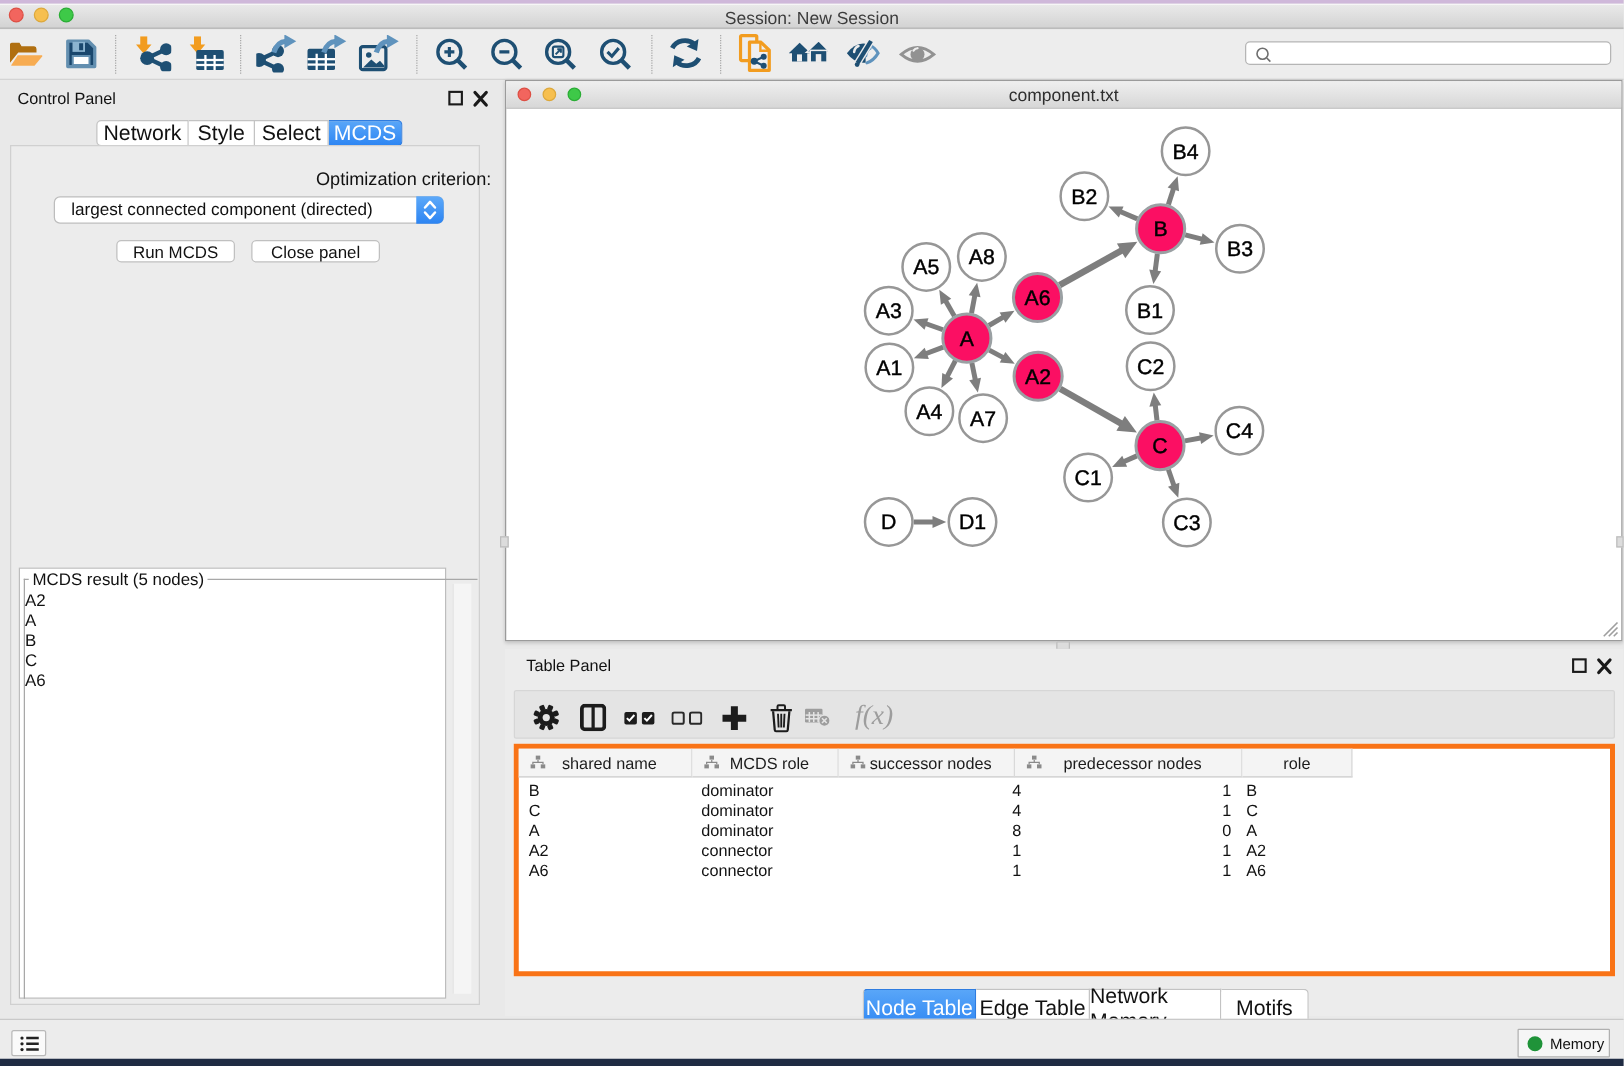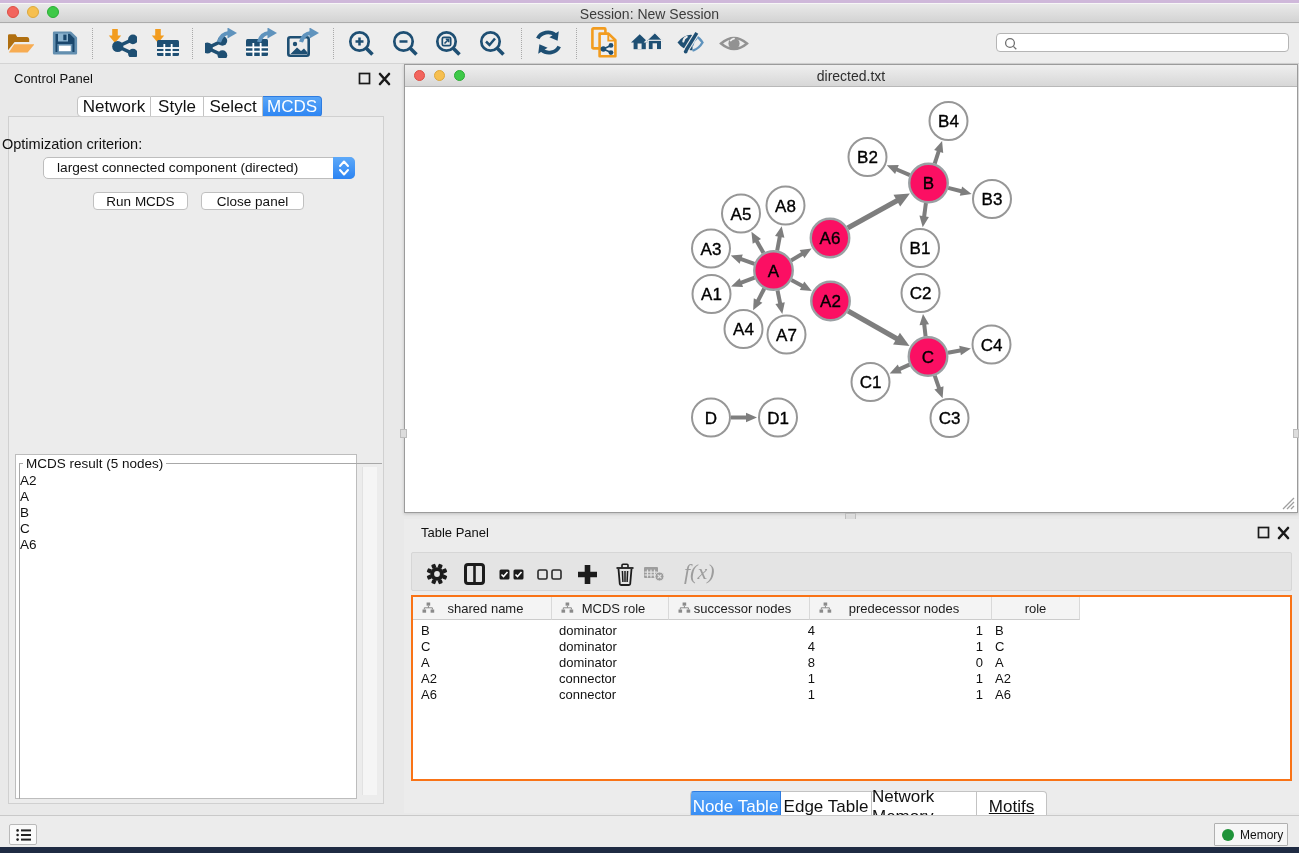--- a/index.html
+++ b/index.html
@@ -21,39 +21,39 @@
 
 #leftpanel { left:0; top:64px; width:391px; height:749px; background:#e9e9e9; }
 #ptitle { left:14px; top:71px; font-size:13px; color:#111; }
 
 .seg { position:absolute; display:flex; height:21px; font-size:17px; }
 .seg .sg { background:#fff; border:1px solid #c3c3c3; border-left:none; color:#111; display:flex; align-items:center; justify-content:center; }
 .seg .sg:first-child { border-left:1px solid #c3c3c3; border-radius:4px 0 0 4px; }
 .seg .sg:last-child { border-radius:0 4px 4px 0; }
 .seg .on { background:linear-gradient(#59a6f8,#2e86f3); border-color:#2e7ce0; color:#fff; }
 #tabpanel { left:8px; top:116px; width:376px; height:688px; background:#ececec; border:1px solid #d0d0d0; }
-#optlabel { left:2px; top:136px; width:391px; text-align:left; font-size:14.5px; color:#111; }
+#optlabel { left:2px; top:136px; width:391px; text-align:right; font-size:14.5px; color:#111; }
 #dropdown { left:43px; top:157px; width:312px; height:22px; background:#fff; border:1px solid #bdbdbd; border-radius:5px; }
 #dropdown .txt { position:absolute; left:13px; top:2px; font-size:13.7px; color:#111; }
 #dropdown .step { position:absolute; right:-1px; top:-1px; width:22px; height:22px; border-radius:0 5px 5px 0; background:linear-gradient(#5da9f9,#2c84f2); }
 .btn { position:absolute; height:18px; background:#fff; border:1px solid #c0c0c0; border-radius:4px; font-size:13.5px; color:#111; display:flex; align-items:center; justify-content:center; }
 #whitebox { left:15px; top:454px; width:342px; height:345px; background:#fff; border:1px solid #bdbdbd; }
 #groupbox { position:absolute; left:3px; top:8px; width:363px; height:336px; border:1px solid #a8a8a8; border-right:none; border-bottom:none;}
 #grouplabel { position:absolute; left:3px; top:-8px; background:#fff; padding:0 3px; font-size:13.5px; color:#111; }
 #mcdslist { position:absolute; left:4px; top:18px; font-size:13.5px; color:#111; line-height:16px; }
 #lscroll { position:absolute; left:346px; top:12px; width:15px; height:328px; background:#f5f5f5; border-left:1px solid #e2e2e2; }
 
 #inwin { left:404px; top:64px; width:894px; height:449px; background:#fff; border:1px solid #9b9b9b; box-shadow:0 1px 3px rgba(0,0,0,0.18); }
 #inwintitle { position:absolute; left:0; top:0; width:100%; height:22px; background:linear-gradient(#efefef,#d7d7d7); border-bottom:1px solid #b8b8b8; }
 #inwintitle .t { position:absolute; left:0; right:0; top:3px; text-align:center; font-size:14px; color:#2e2e2e; }
 
 #tablepanel { left:404px; top:519px; width:895px; height:294px; background:#ececec; }
 #tptitle { position:absolute; left:17px; top:6px; font-size:13px; color:#111; }
 #tptoolbar { position:absolute; left:7px; top:33px; width:881px; height:39px; background:#e4e4e4; border:1px solid #d6d6d6; border-radius:2px; }
-#tablewrap { position:absolute; left:7px; top:76px; width:881px; height:186px; background:#fff; border:2px solid #f97316; }
+#tablewrap { position:absolute; left:7px; top:76px; width:881px; height:186px; background:#fff; border:4px solid #f97316; }
 .th { position:absolute; top:0px; height:23px; background:#f4f4f4; border-right:1px solid #d9d9d9; border-bottom:1px solid #cccccc; font-size:13px; color:#1c1c1c; }
 .th .lbl { position:absolute; left:0; right:0; top:4px; text-align:center; }
 .trow { position:absolute; font-size:13px; color:#111; }
 
 
 #statusbar { left:0; top:815px; width:1299px; height:32px; background:#ececec; border-top:1px solid #c9c9c9; }
 #memory { position:absolute; right:11px; top:7px; width:74px; height:23px; background:#f6f6f6; border:1px solid #b0b0b0; border-radius:1px; font-size:12px; color:#111; display:flex; align-items:center; }
 #listbtn { position:absolute; left:9px; top:8px; width:28px; height:21px; background:#fafafa; border:1px solid #b9b9b9; border-radius:2px; }
 svg { position:absolute; overflow:hidden; }
 </style>
@@ -215,21 +215,21 @@
 <div class="btn" style="left:201px;top:192px;width:103px;">Close panel</div>
 <div class="abs" id="whitebox">
 <div id="groupbox">
       <div id="grouplabel">MCDS result (5 nodes)</div>
     </div>
 <div id="mcdslist">A2<br>A<br>B<br>C<br>A6</div>
 <div id="lscroll"></div>
 </div>
 <div class="abs" id="inwin">
 <div id="inwintitle">
-      <div class="t">directed.txt</div>
+      <div class="t">component.txt</div>
 <div class="tl" style="left:9px;top:5px;width:11px;height:11px;background:#f2655e;border:1px solid #dd4f44;"></div>
 <div class="tl" style="left:29px;top:5px;width:11px;height:11px;background:#f6bf4f;border:1px solid #dda83b;"></div>
 <div class="tl" style="left:49px;top:5px;width:11px;height:11px;background:#3ec948;border:1px solid #2aad35;"></div>
 </div>
 <svg id="graph" width="894" height="426" style="left:0;top:23px;" viewBox="0 0 894 426">
 <line x1="349.6" y1="189.7" x2="335.0" y2="195.2" stroke="#7e7e7e" stroke-width="4.0"></line>
 <polygon points="326.1,198.6 334.7,190.2 338.1,199.1" fill="#7e7e7e"></polygon>
 <line x1="386.4" y1="192.1" x2="398.4" y2="198.5" stroke="#7e7e7e" stroke-width="4.0"></line>
 <polygon points="406.8,203.0 394.8,202.0 399.3,193.6" fill="#7e7e7e"></polygon>
 <line x1="349.4" y1="175.8" x2="334.8" y2="170.6" stroke="#7e7e7e" stroke-width="4.0"></line>
@@ -450,21 +450,21 @@
       <div class="trow" style="left:8px;top:90px;">A6</div>
       <div class="trow" style="left:146px;top:90px;">connector</div>
       <div class="trow" style="left:302px;top:90px;width:100px;text-align:right;">1</div>
       <div class="trow" style="left:470px;top:90px;width:100px;text-align:right;">1</div>
       <div class="trow" style="left:582px;top:90px;">A6</div>
 </div>
 <div class="seg" style="left:269px;top:272px;height:32px;padding-left:17px;">
 <div class="sg on" style="width:91px;">Node Table</div>
 <div class="sg" style="width:91px;">Edge Table</div>
 <div class="sg" style="width:105px;">Network Memory</div>
-<div class="sg" style="width:70px;text-decoration:underline;">Motifs</div>
+<div class="sg" style="width:70px;">Motifs</div>
 </div>
 </div>
 <div class="abs" id="statusbar">
 <div id="listbtn">
       <svg width="16" height="14" style="position:absolute;left:6px;top:3px;" viewBox="0 0 16 14">
         <circle cx="1.6" cy="2.4" r="1.3" fill="#222"></circle>
         <circle cx="1.6" cy="7" r="1.3" fill="#222"></circle>
         <circle cx="1.6" cy="11.6" r="1.3" fill="#222"></circle>
         <rect x="5" y="1.4" width="10" height="2" fill="#222"></rect>
         <rect x="5" y="6" width="10" height="2" fill="#222"></rect>

